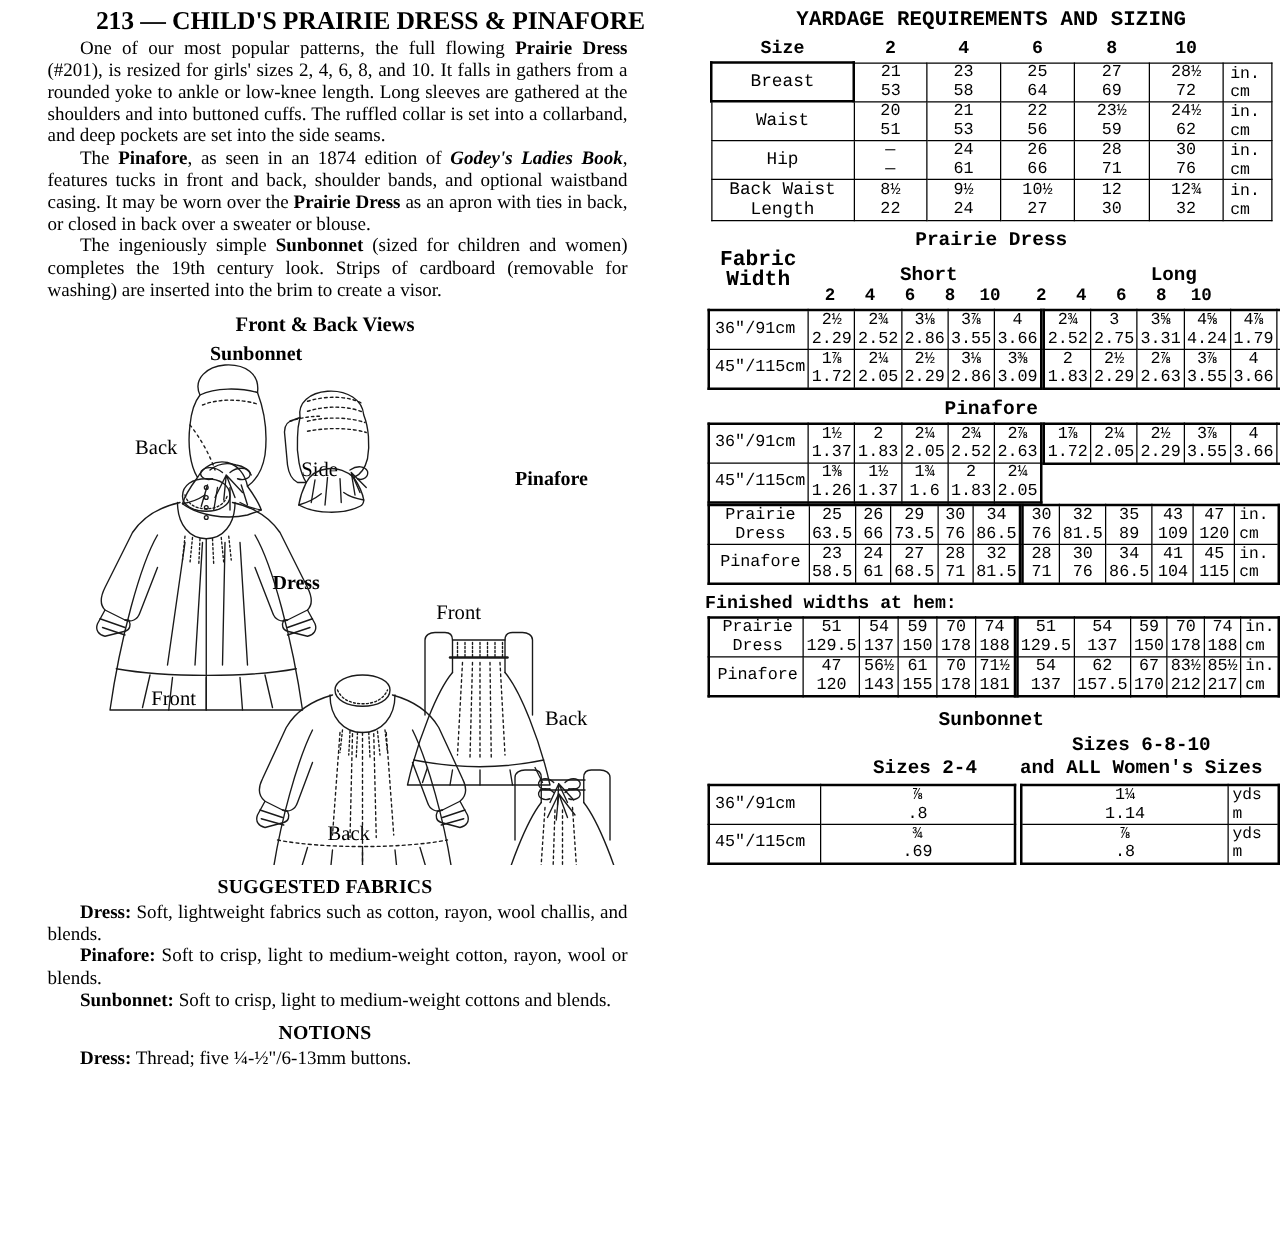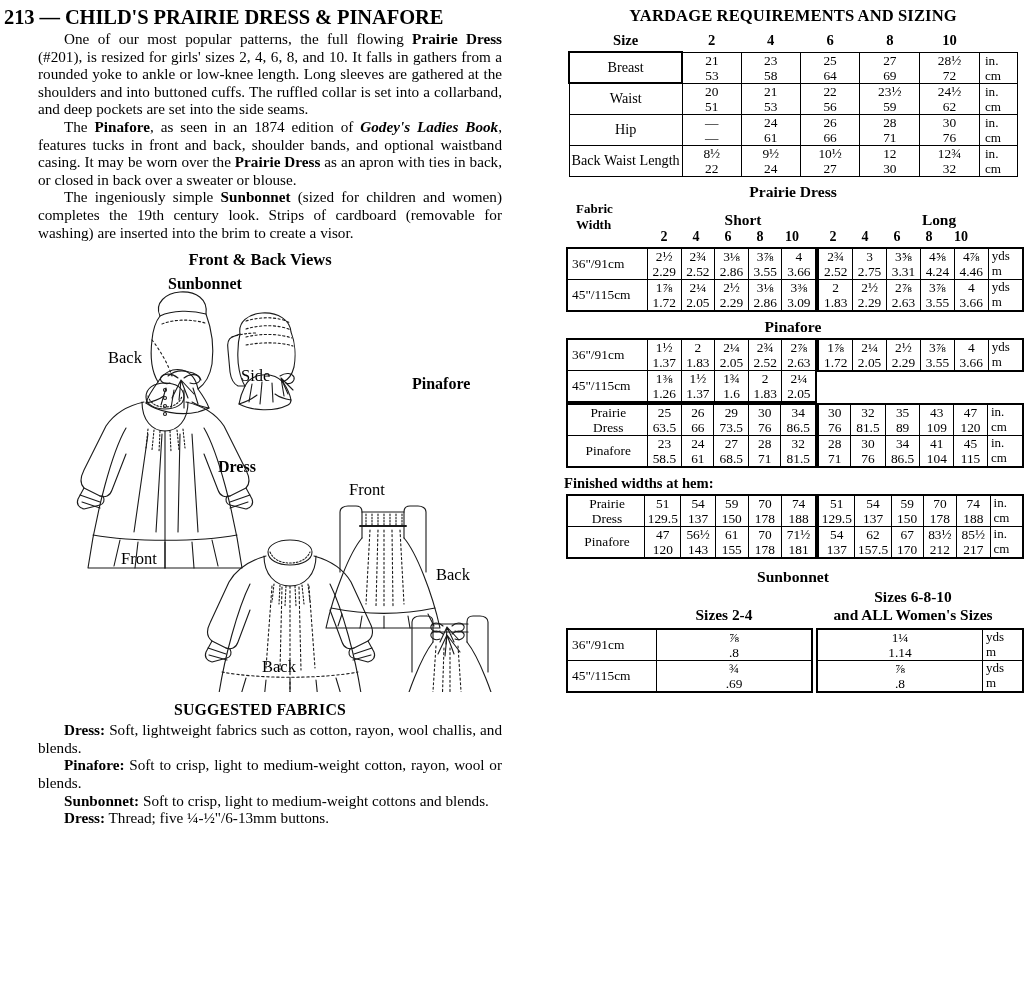--- a/index.html
+++ b/index.html
@@ -9,21 +9,21 @@
     font-family:"Liberation Serif", serif;
     color:#000;
     overflow:hidden;
   }
   .page{position:relative;width:1024px;height:995px;}
 
   
   .left-col{position:absolute;left:0;top:0;width:520px;height:995px;}
   .doc-title{
     font-family:"Liberation Serif", serif;
-    font-weight:bold;font-size:20.5px;text-align:left;
+    font-weight:bold;font-size:20.5px;text-align:right;
     letter-spacing:-0.1px;margin:6px 0 1px 0;padding:0 4px;
   }
   .body-par{
     font-size:15.2px;line-height:17.6px;text-align:justify;
     margin:0 18px 0 38px;text-indent:26px;
   }
   .body-par b{font-weight:bold;}
   .body-par i{font-style:italic;font-weight:bold;}
 
   .section-head{
@@ -33,21 +33,21 @@
 
   
   .illus{position:relative;width:520px;height:420px;margin-top:2px;}
   .illus .lbl{
     position:absolute;font-size:16.5px;line-height:17px;white-space:nowrap;
   }
   .illus .lbl.bold{font-weight:bold;font-size:16px;}
   .illus svg{position:absolute;left:0;top:0;}
 
   
-  .right-col{position:absolute;left:562px;top:0;width:462px;height:995px;}
+  .right-col{position:absolute;left:562px;top:0;width:462px;height:995px;font-family:Liberation Mono, monospace;}
   .rc-title{
     font-weight:bold;font-size:16.6px;text-align:center;margin:6px 0 6px 0;
     letter-spacing:.1px;
   }
   .tbl-title{font-weight:bold;font-size:15.6px;text-align:center;margin:6px 0 2px 0;}
   .sub-head{font-weight:bold;font-size:14.6px;margin:7px 0 2px 2px;}
 
   table{border-collapse:collapse;font-size:13.4px;}
   .sizing{width:450px;margin:0 auto;}
   .sizing td{border:1px solid #000;text-align:center;vertical-align:middle;padding:0;}
@@ -64,21 +64,21 @@
   .ytbl td{border:1px solid #000;text-align:center;padding:0 2px;line-height:15px;font-size:13.4px;}
   .ytbl td.fw{font-size:13.4px;text-align:left;padding-left:4px;white-space:nowrap;}
   .ytbl td.unit{font-size:13px;line-height:14.5px;text-align:left;padding-left:3px;}
 
   .colhdr{font-weight:bold;font-size:14px;text-align:center;}
   .grouphdr{font-weight:bold;font-size:15.4px;text-align:center;}
 
   .note{font-size:13.6px;margin:3px 0 0 2px;line-height:15px;}
   .note b{font-weight:bold;}
 
-  .fabwidth-lbl{font-weight:bold;font-size:13px;line-height:16px;}
+  .fabwidth-lbl{font-weight:bold;font-size:17px;line-height:16px;text-align:center;}
 </style>
 </head>
 <body>
 
 <div class="page">
 
   <div class="left-col">
 
     <div class="doc-title">213 — CHILD'S PRAIRIE DRESS &amp; PINAFORE</div>
 
@@ -223,20 +223,21 @@
     <div class="body-par">
       <b>Dress:</b><span> Soft, lightweight fabrics such as cotton, rayon, wool challis, and blends.</span>
     </div>
     <div class="body-par">
       <b>Pinafore:</b><span> Soft to crisp, light to medium-weight cotton, rayon, wool or blends.</span>
     </div>
     <div class="body-par">
       <b>Sunbonnet:</b><span> Soft to crisp, light to medium-weight cottons and blends.</span>
     </div>
 
+    <div class="section-head caps">NOTIONS</div>
     <div class="body-par">
       <b>Dress:</b><span> Thread; five ¼-½"/6-13mm buttons.</span>
     </div>
   </div>
 
   <div class="right-col">
 
     <div class="rc-title">YARDAGE REQUIREMENTS AND SIZING</div>
 
     <div>
@@ -452,21 +453,21 @@
           <td style="width:32px;">
                 <div>3⅝</div>
                 <div>3.31</div>
               </td>
           <td style="width:32px;">
                 <div>4⅝</div>
                 <div>4.24</div>
               </td>
           <td style="width:32px;">
                 <div>4⅞</div>
-                <div>4.46</div>
+                <div>1.79</div>
               </td>
           <td class="unit" style="width:34px;">
                 <div>yds</div>
                 <div>m</div>
               </td>
         </tr>
         <tr>
           <td>
                 <div>2</div>
                 <div>1.83</div>
@@ -807,21 +808,21 @@
                 <div>in.</div>
                 <div>cm</div>
               </td>
         </tr>
       </tbody>
         </table>
     </div>
 
     <div class="tbl-title" style="margin-top:9px;">Sunbonnet</div>
     <div style="position:relative;height:40px;">
-      <div class="grouphdr" style="position:absolute;left:92px;top:18px;width:140px;">Sizes 2-4</div>
+      <div class="grouphdr" style="position:absolute;left:108px;top:18px;width:140px;">Sizes 2-4</div>
       <div class="grouphdr" style="position:absolute;left:246px;top:0px;width:210px;line-height:18px;">
         <div>Sizes 6-8-10</div>
         <div>and ALL Women's Sizes</div>
       </div>
     </div>
 
     <div class="yard-wrap gap" style="margin-left:4px;">
       <table class="ytbl">
         <tbody>
             <tr>

